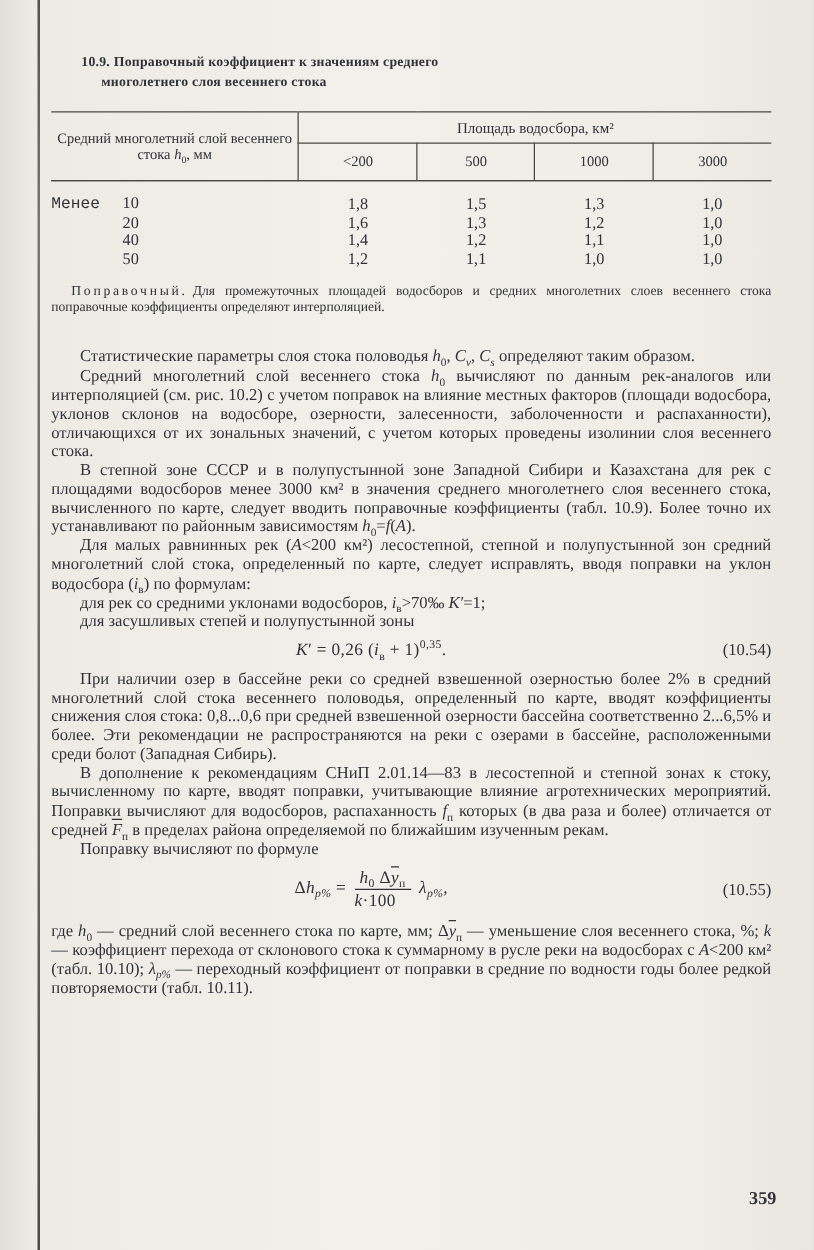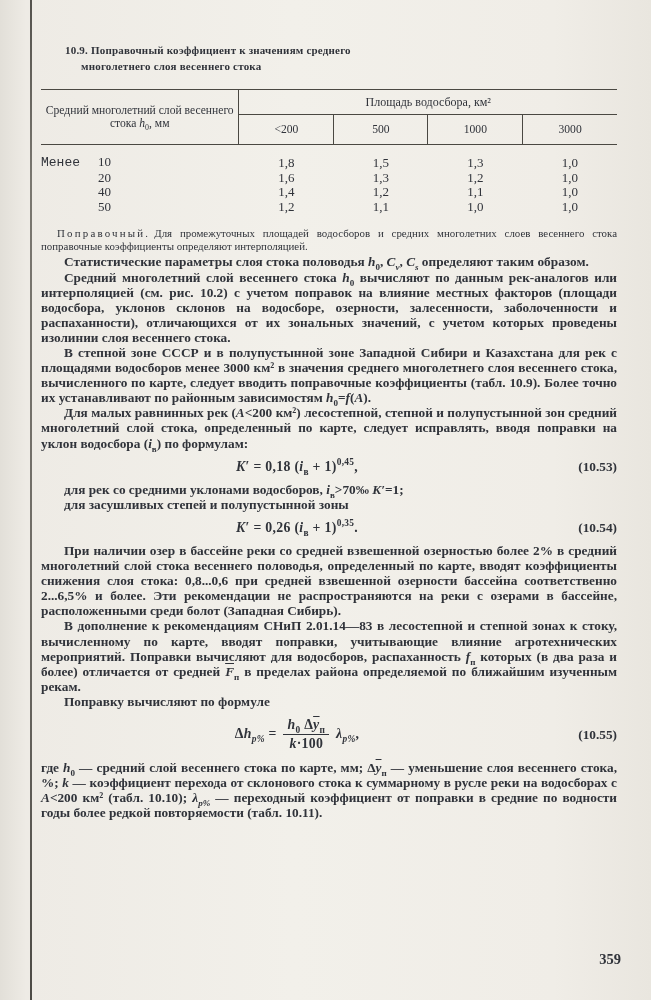--- a/index.html
+++ b/index.html
@@ -47,33 +47,33 @@
   .val{text-align:center;}
 
   
   .note{
     margin:13px 0 0 0;font-size:10.9px;line-height:13.2px;
     text-align:justify;text-indent:16px;
   }
   .note-label{letter-spacing:2.2px;margin-right:4px;}
 
   
-  .body{margin-top:1px;font-size:13.3px;line-height:15.1px;text-align:justify;font-weight:bold;}
+  .body{margin-top:24px;font-size:13.3px;line-height:15.1px;text-align:justify;}
   .para{margin:0;text-indent:23px;}
   .para.noindent{text-indent:0;}
 
   sub,sup{font-size:68%;line-height:0;}
   .it{font-style:italic;}
   .ov{text-decoration:overline;}
 
   
   .formula-row{display:flex;align-items:center;margin:8px 0;}
   .formula{flex:1;text-align:center;font-size:13.8px;letter-spacing:.3px;}
   .fnum{width:64px;text-align:right;font-size:13.3px;}
-  .frac{display:inline-block;vertical-align:middle;text-align:center;margin:0 3px;line-height:1.15;}
+  .frac{display:inline-block;vertical-align:middle;text-align:left;margin:0 3px;line-height:1.15;}
   .fr-num{display:block;border-bottom:1px solid var(--ink);padding:0 4px 1px;}
   .fr-den{display:block;padding-top:1px;}
 
   .page-num{position:absolute;right:30px;top:951px;font-weight:bold;font-size:14.5px;}
 </style>
 </head>
 <body>
 
 <div class="page">
   <div class="edge-line"></div>
@@ -133,24 +133,20 @@
     <p class="note">
       <span class="note-label">Поправочный.</span><span class="note-text">Для промежуточных площадей водосборов и средних многолетних слоев весеннего стока поправочные коэффициенты определяют интерполяцией.</span>
     </p>
 
     <section class="body">
       <p class="para"><span>Статистические параметры слоя стока половодья </span><span class="it">h</span><sub>0</sub><span>, </span><span class="it">C</span><sub class="it">v</sub><span>, </span><span class="it">C</span><sub class="it">s</sub><span> определяют таким образом.</span></p>
       <p class="para"><span>Средний многолетний слой весеннего стока </span><span class="it">h</span><sub>0</sub><span> вычисляют по данным рек-аналогов или интерполяцией (см. рис. 10.2) с учетом поправок на влияние местных факторов (площади водосбора, уклонов склонов на водосборе, озерности, залесенности, заболоченности и распаханности), отличающихся от их зональных значений, с учетом которых проведены изолинии слоя весеннего стока.</span></p>
       <p class="para"><span>В степной зоне СССР и в полупустынной зоне Западной Сибири и Казахстана для рек с площадями водосборов менее 3000 км² в значения среднего многолетнего слоя весеннего стока, вычисленного по карте, следует вводить поправочные коэффициенты (табл. 10.9). Более точно их устанавливают по районным зависимостям </span><span class="it">h</span><sub>0</sub><span>=</span><span class="it">f</span><span>(</span><span class="it">A</span><span>).</span></p>
       <p class="para"><span>Для малых равнинных рек (</span><span class="it">A</span><span>&lt;200 км²) лесостепной, степной и полупустынной зон средний многолетний слой стока, определенный по карте, следует исправлять, вводя поправки на уклон водосбора (</span><span class="it">i</span><sub>в</sub><span>) по формулам:</span></p>
 
-      <div class="formula-row">
-        <span class="formula"><span class="it">K</span><span>′ = 0,18 (</span><span class="it">i</span><sub>в</sub><span> + 1)</span><sup>0,45</sup><span>,</span></span>
-        <span class="fnum">(10.53)</span>
-      </div>
 
       <p class="para"><span>для рек со средними уклонами водосборов, </span><span class="it">i</span><sub>в</sub><span>&gt;70‰ </span><span class="it">K′</span><span>=1;</span></p>
       <p class="para"><span>для засушливых степей и полупустынной зоны</span></p>
 
       <div class="formula-row">
         <span class="formula"><span class="it">K</span><span>′ = 0,26 (</span><span class="it">i</span><sub>в</sub><span> + 1)</span><sup>0,35</sup><span>.</span></span>
         <span class="fnum">(10.54)</span>
       </div>
 
       <p class="para"><span>При наличии озер в бассейне реки со средней взвешенной озерностью более 2% в средний многолетний слой стока весеннего половодья, определенный по карте, вводят коэффициенты снижения слоя стока: 0,8...0,6 при средней взвешенной озерности бассейна соответственно 2...6,5% и более. Эти рекомендации не распространяются на реки с озерами в бассейне, расположенными среди болот (Западная Сибирь).</span></p>

